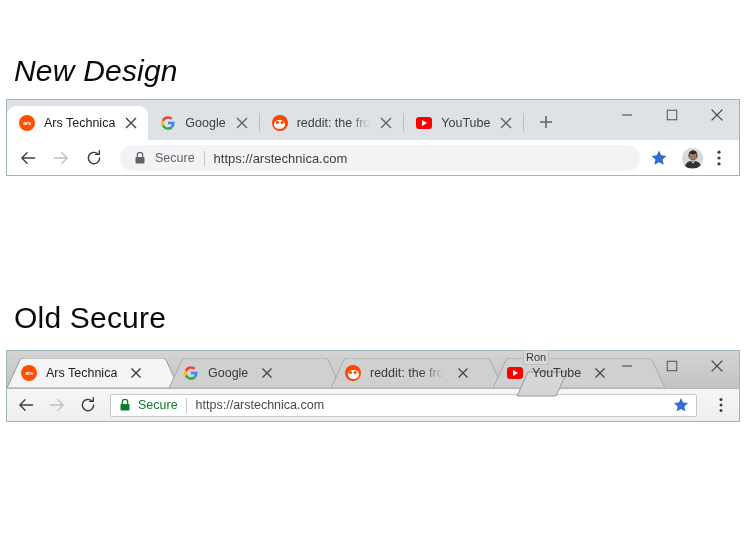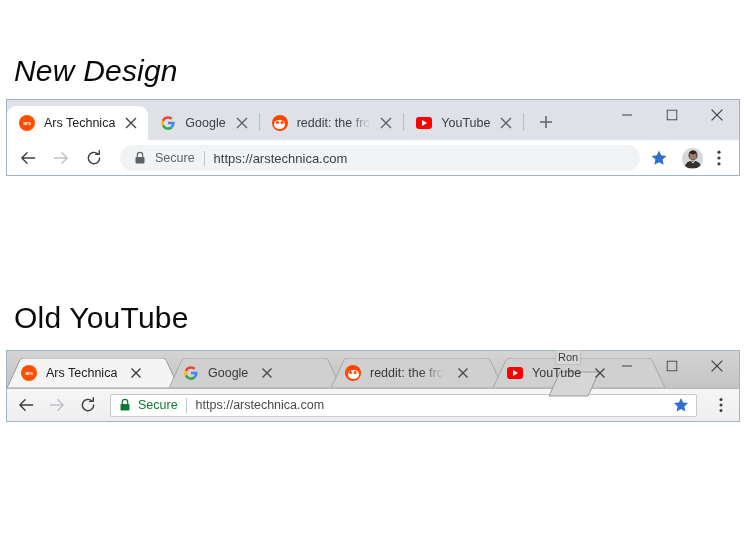--- a/index.html
+++ b/index.html
@@ -240,21 +240,21 @@
   .od-tab.fade .tab-title {
     -webkit-mask-image: linear-gradient(to right, #000 68%, transparent 100%);
             mask-image: linear-gradient(to right, #000 68%, transparent 100%);
   }
   .od-tab .tab-close {
     margin-left: 12px; width: 14px; height: 14px; position: relative; flex: 0 0 14px;
   }
 
   .od-profile {
     position: absolute;
-    left: 534px;
+    left: 502px;
     bottom: 0;
     width: 66px;
     height: 20px;
   }
   .od-profile .p-label {
     position: absolute;
     top: -18px;
     left: 14px;
     font-size: 11px;
     color: #3b3b3b;
@@ -490,21 +490,21 @@
     <div class="nd-menu">
       <svg class="ico" width="4" height="16" viewBox="0 0 4 16" aria-hidden="true">
         <circle cx="2" cy="2.2" r="1.6" fill="#3c4043"></circle>
         <circle cx="2" cy="8" r="1.6" fill="#3c4043"></circle>
         <circle cx="2" cy="13.8" r="1.6" fill="#3c4043"></circle>
       </svg>
     </div>
   </div>
 </div>
 
-<div class="section-heading" id="heading-old">Old YouTube</div>
+<div class="section-heading" id="heading-old">Old Secure</div>
 
 <div class="browser-window" id="window-old">
 
   <div class="od-tabstrip">
     <div class="od-tabs">
 
       <div class="od-tab active" style="width:172px">
         <span class="shape">
           <svg viewBox="0 0 172 30" preserveAspectRatio="none" aria-hidden="true">
             <path d="M0 30 L13 2 Q14 0 17 0 L155 0 Q158 0 159 2 L172 30 Z" fill="#f4f4f4" stroke="#9a9a9a" stroke-width="1"></path>

